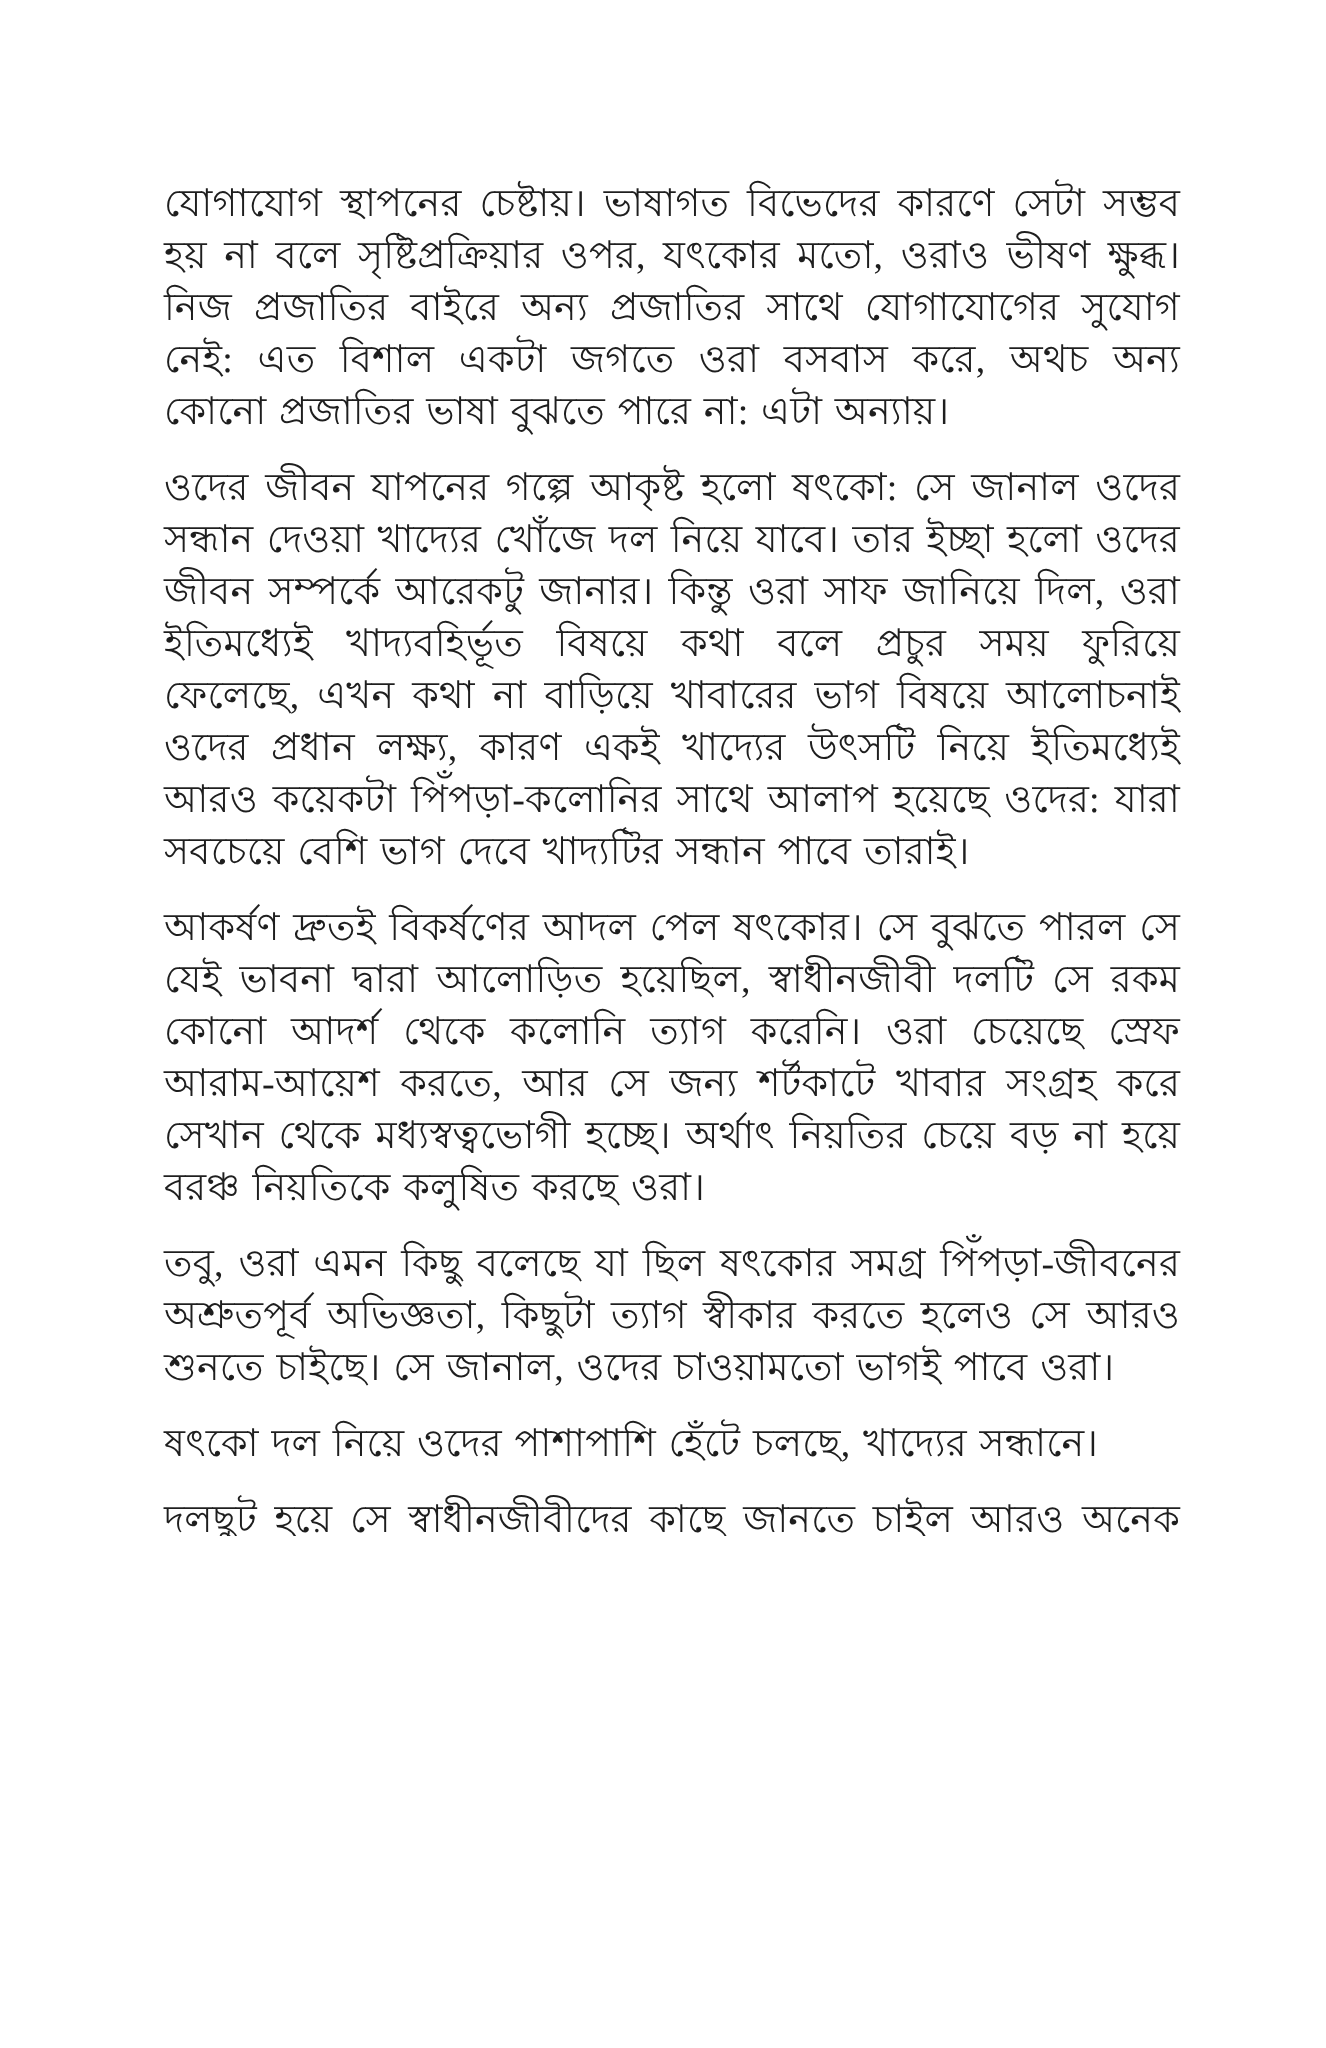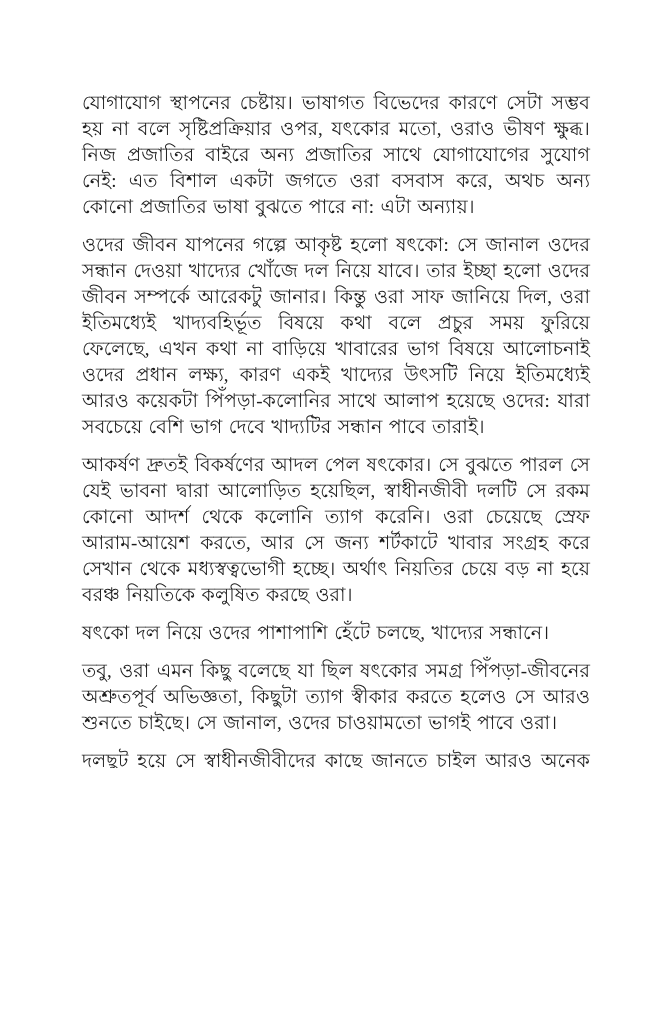--- a/index.html
+++ b/index.html
@@ -50,21 +50,21 @@
   }
 </style>
 </head>
 <body>
 
 <div class="book-page">
   <div class="text-block">
     <p>যোগাযোগ স্থাপনের চেষ্টায়। ভাষাগত বিভেদের কারণে সেটা সম্ভব হয় না বলে সৃষ্টিপ্রক্রিয়ার ওপর, যৎকোর মতো, ওরাও ভীষণ ক্ষুব্ধ। নিজ প্রজাতির বাইরে অন্য প্রজাতির সাথে যোগাযোগের সুযোগ নেই: এত বিশাল একটা জগতে ওরা বসবাস করে, অথচ অন্য কোনো প্রজাতির ভাষা বুঝতে পারে না: এটা অন্যায়।</p>
     <p>ওদের জীবন যাপনের গল্পে আকৃষ্ট হলো ষৎকো: সে জানাল ওদের সন্ধান দেওয়া খাদ্যের খোঁজে দল নিয়ে যাবে। তার ইচ্ছা হলো ওদের জীবন সম্পর্কে আরেকটু জানার। কিন্তু ওরা সাফ জানিয়ে দিল, ওরা ইতিমধ্যেই খাদ্যবহির্ভূত বিষয়ে কথা বলে প্রচুর সময় ফুরিয়ে ফেলেছে, এখন কথা না বাড়িয়ে খাবারের ভাগ বিষয়ে আলোচনাই ওদের প্রধান লক্ষ্য, কারণ একই খাদ্যের উৎসটি নিয়ে ইতিমধ্যেই আরও কয়েকটা পিঁপড়া-কলোনির সাথে আলাপ হয়েছে ওদের: যারা সবচেয়ে বেশি ভাগ দেবে খাদ্যটির সন্ধান পাবে তারাই।</p>
     <p>আকর্ষণ দ্রুতই বিকর্ষণের আদল পেল ষৎকোর। সে বুঝতে পারল সে যেই ভাবনা দ্বারা আলোড়িত হয়েছিল, স্বাধীনজীবী দলটি সে রকম কোনো আদর্শ থেকে কলোনি ত্যাগ করেনি। ওরা চেয়েছে স্রেফ আরাম-আয়েশ করতে, আর সে জন্য শর্টকাটে খাবার সংগ্রহ করে সেখান থেকে মধ্যস্বত্বভোগী হচ্ছে। অর্থাৎ নিয়তির চেয়ে বড় না হয়ে বরঞ্চ নিয়তিকে কলুষিত করছে ওরা।</p>
+    <p>তবু, ওরা এমন কিছু বলেছে যা ছিল ষৎকোর সমগ্র পিঁপড়া-জীবনের অশ্রুতপূর্ব অভিজ্ঞতা, কিছুটা ত্যাগ স্বীকার করতে হলেও সে আরও শুনতে চাইছে। সে জানাল, ওদের চাওয়ামতো ভাগই পাবে ওরা।</p>
     <p>ষৎকো দল নিয়ে ওদের পাশাপাশি হেঁটে চলছে, খাদ্যের সন্ধানে।</p>
-    <p>তবু, ওরা এমন কিছু বলেছে যা ছিল ষৎকোর সমগ্র পিঁপড়া-জীবনের অশ্রুতপূর্ব অভিজ্ঞতা, কিছুটা ত্যাগ স্বীকার করতে হলেও সে আরও শুনতে চাইছে। সে জানাল, ওদের চাওয়ামতো ভাগই পাবে ওরা।</p>
     <p>দলছুট হয়ে সে স্বাধীনজীবীদের কাছে জানতে চাইল আরও অনেক কিছু। খাদ্যচুক্তি হয়ে গেছে যেহেতু, এখন আর কথা বলতে সমস্যা কী: চলার ক্লান্তিও দূর হতে পারে কথায়, এই ভাবনা থেকে ষৎকোকে ওরা নিঃসংকোচেই স্বাধীনজীবীতার আদ্যোপান্ত বলতে থাকল, তবে নিচুস্বরে— যাতে করে খাদ্যসংগ্রহ ইউনিটের সদস্যদের মনোযোগ ব্যাহত না হয়।</p>
   </div>
 
   <div class="page-footer">
     <span>বীক্ষণ প্রান্ত</span><span class="dot">•</span><span>১৭</span>
   </div>
 </div>
 
 </body></html>

